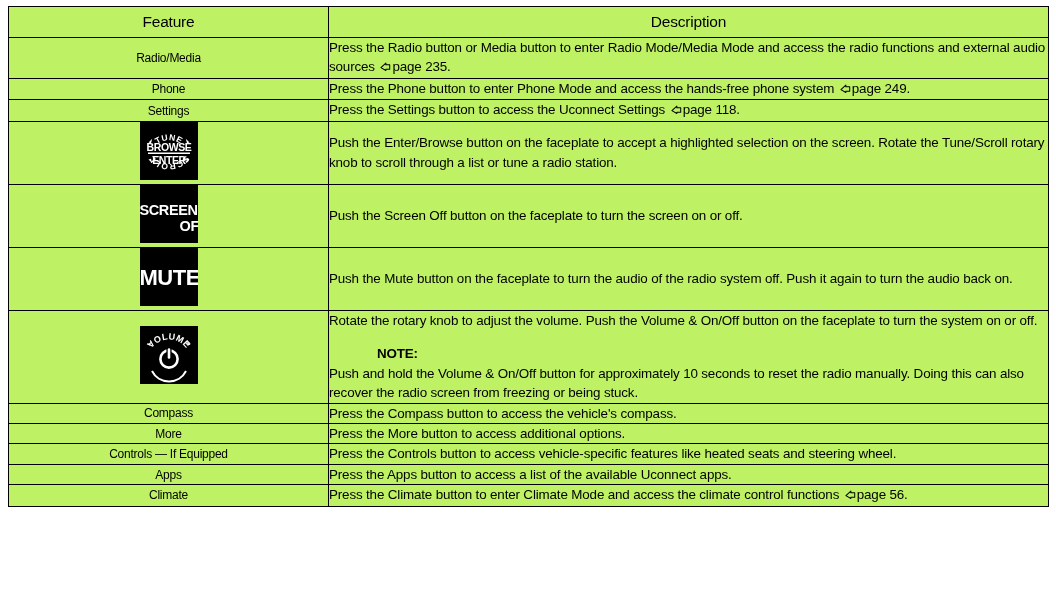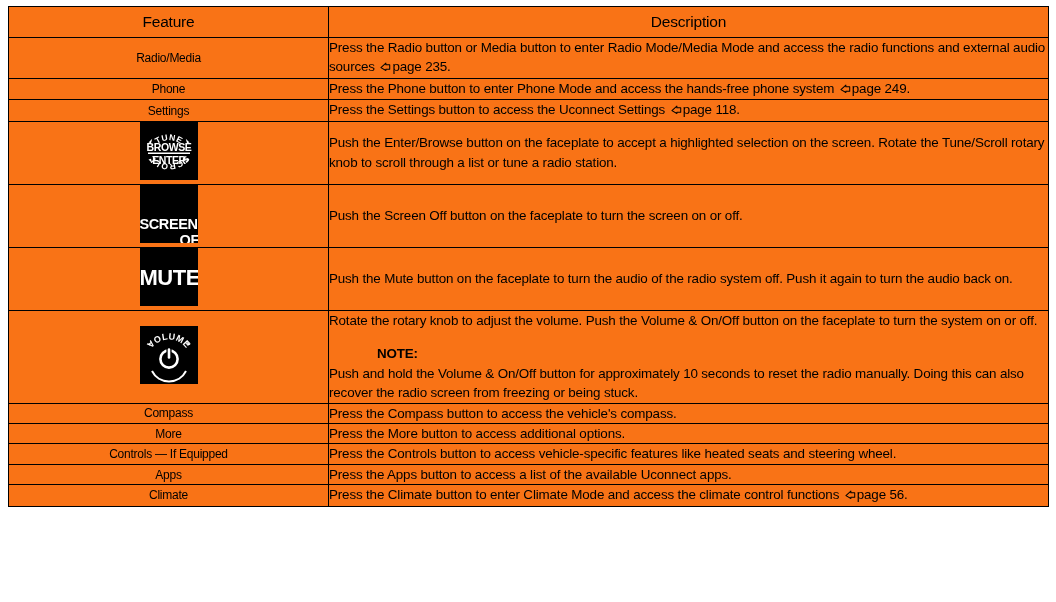--- a/index.html
+++ b/index.html
@@ -19,21 +19,21 @@
     position: absolute;
     left: 8px;
     top: 6px;
     width: 1040px;
   }
 
   table.feature-table {
     border-collapse: collapse;
     table-layout: fixed;
     width: 1040px;
-    background: #f97316;
+    background: #bef264;
   }
 
   table.feature-table td,
   table.feature-table th {
     border: 1.6px solid #000;
     padding: 0;
     vertical-align: middle;
     font-weight: normal;
   }
 
@@ -108,21 +108,20 @@
   }
   .icon-screenoff .so-l1,
   .icon-screenoff .so-l2 {
     position: absolute;
     left: 0; right: 0;
     text-align: left;
     font-size: 14.5px;
     font-weight: bold;
     letter-spacing: -0.4px;
     line-height: 1;
-    margin-top: 14px;
   }
   .icon-screenoff .so-l1 { top: 18px; }
   .icon-screenoff .so-l2 { top: 34px; padding-left: 40px; }
 
   
   .icon-mute {
     width: 58px; height: 58px;
     color: #fff;
   }
   .icon-mute .mute-txt {

